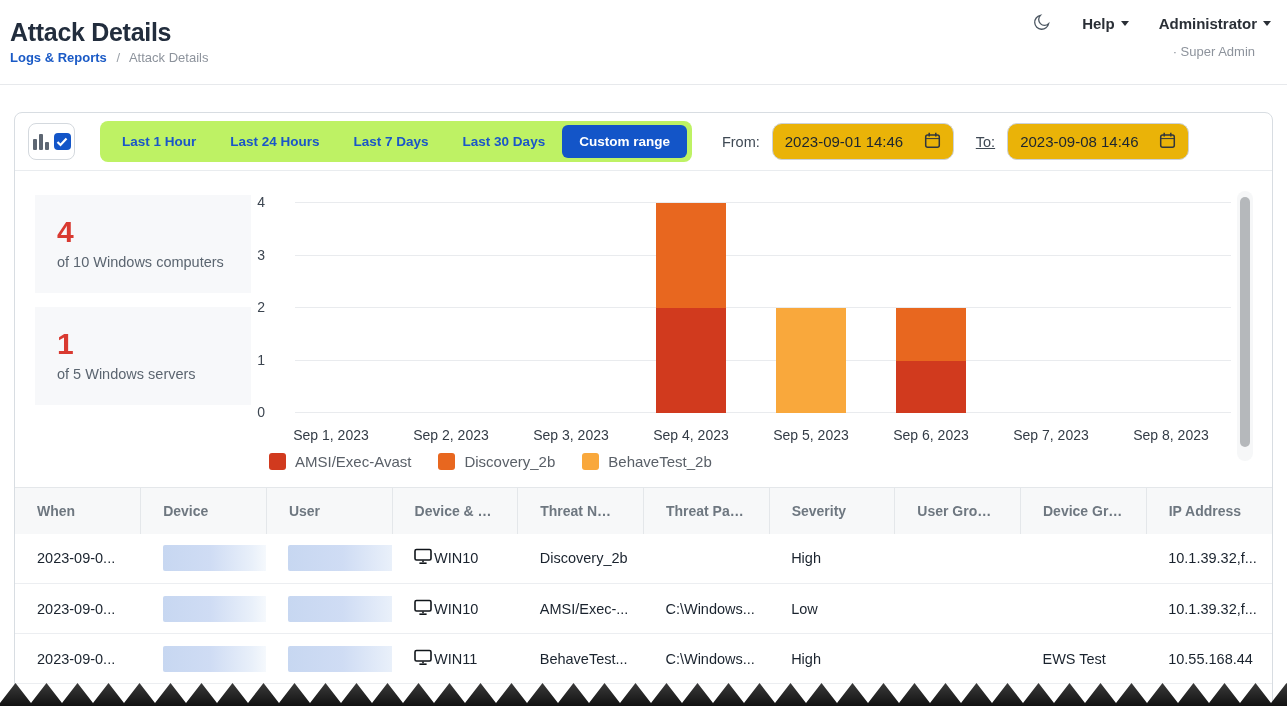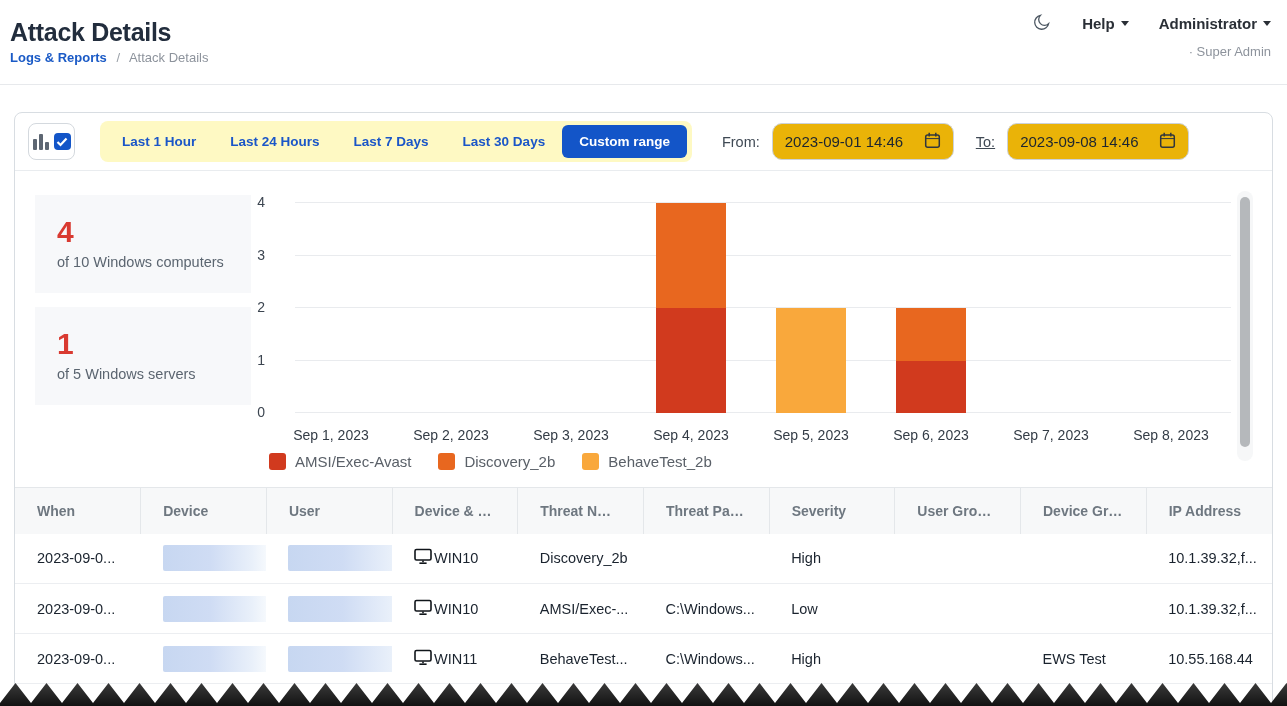--- a/index.html
+++ b/index.html
@@ -13,36 +13,36 @@
     color:#222d3d; letter-spacing:-0.3px; }
   .breadcrumb { position:absolute; left:10px; top:50px; font-size:13px; }
   .bc-link { color:#1a5ac6; font-weight:bold; cursor:pointer; }
   .bc-sep { color:#9aa0a8; margin:0 6px; }
   .bc-cur { color:#8d939c; }
   .hdr-right { position:absolute; top:12px; right:16px; display:flex; align-items:center; gap:30px; }
   .icon-btn { background:none; border:none; cursor:pointer; display:flex; align-items:center; }
   .menu-item { font-size:15px; font-weight:bold; color:#2a2f36; cursor:pointer; display:flex; align-items:center; }
   .caret { width:0; height:0; border-left:4px solid transparent; border-right:4px solid transparent;
     border-top:5px solid #2a2f36; margin-left:6px; display:inline-block; }
-  .user-role { position:absolute; top:44px; right:16px; font-size:13px; color:#8d939c; }
+  .user-role { position:absolute; top:44px; right:32px; font-size:13px; color:#8d939c; }
 
   
   .card { position:absolute; left:14px; right:14px; top:112px; height:600px;
     border:1px solid #d8dde2; border-radius:8px; background:#fff; }
 
   
   .toolbar { position:absolute; top:0; left:0; right:0; height:58px; border-bottom:1px solid #e9ecef;
     display:flex; align-items:center; padding:0 13px; }
   .chart-toggle { width:47px; height:37px; border:1px solid #d4d9de; border-radius:8px; background:#fff;
     display:flex; align-items:center; justify-content:center; gap:5px; cursor:pointer; }
   .bars-icon { display:flex; align-items:flex-end; gap:2px; }
   .bars-icon i { display:block; width:4px; background:#5d6672; border-radius:1px; }
   .checkbox { width:17px; height:17px; background:#1355c8; border-radius:4px;
     display:flex; align-items:center; justify-content:center; }
-  .range-group { margin-left:25px; height:41px; background:#fef9c3; border-radius:8px;
+  .range-group { margin-left:25px; height:41px; background:#bef264; border-radius:8px;
     display:flex; align-items:center; padding:0 5px; }
   .range-btn { border:none; background:transparent; color:#1a56c8; font-weight:bold; font-size:13.5px;
     height:33px; padding:0 17px; cursor:pointer; border-radius:6px; font-family:inherit; white-space:nowrap; }
   .range-btn.active { background:#1355c8; color:#fff; }
   .date-label { margin-left:30px; font-size:14.5px; color:#3f4954; }
   .date-label.to { margin-left:22px;text-decoration:underline; }
   .date-input { margin-left:12px; width:182px; height:37px; border:1px solid #ccd2d9; border-radius:10px;
     display:flex; align-items:center; justify-content:space-between; padding:0 12px;
     font-size:15px; color:#1c2530; cursor:text; background:#eab308; }
 

